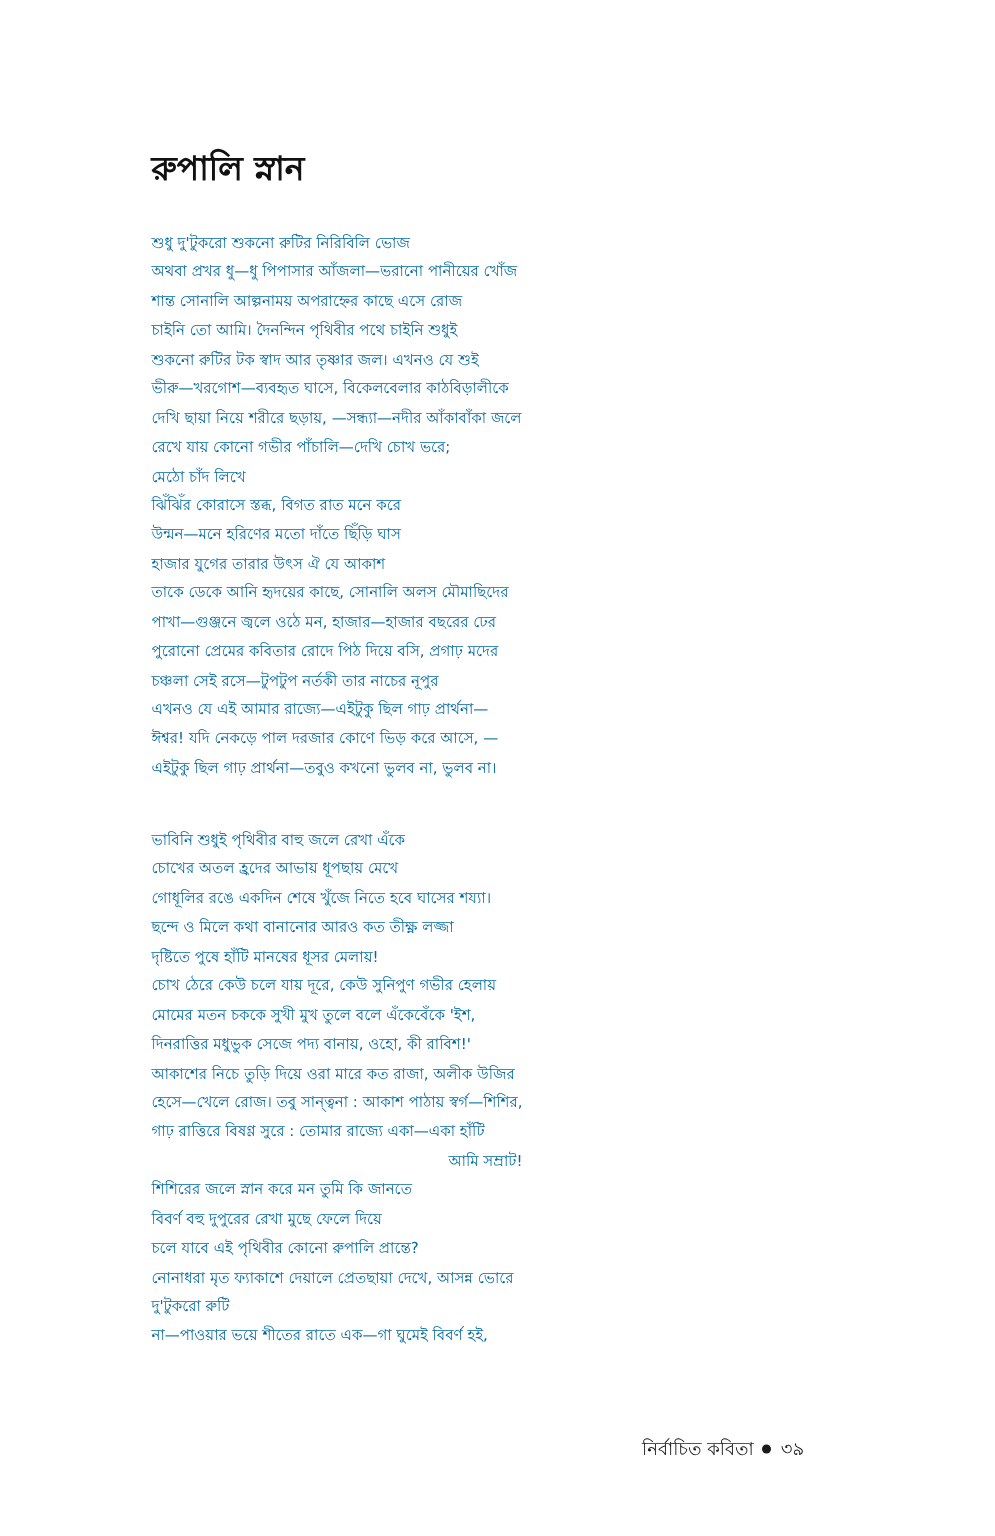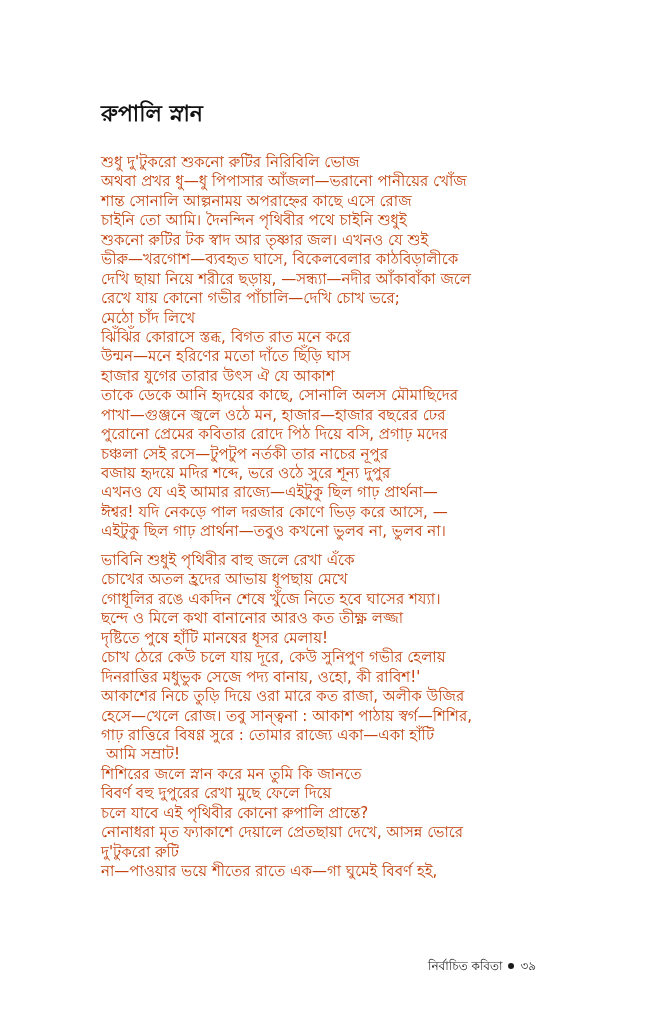--- a/index.html
+++ b/index.html
@@ -34,27 +34,27 @@
     .stanza {
       position: absolute;
       left: 101px;
       margin: 0;
       padding: 0;
       list-style: none;
     }
     .stanza-1 { top: 145px; }
     .stanza-2 { top: 543px; }
     .line {
-      font-size: 15px;
+      font-size: 10px;
       line-height: 19.45px;
       height: 19.45px;
       white-space: nowrap;
-      color: #c2410c;
+      color: #0369a1;
     }
-    .line.indent { padding-left: 5px; }
+    .line.indent { padding-left: 5px; text-align: right; }
     .footer {
       position: absolute;
       left: 428px;
       top: 948px;
       font-size: 12px;
       line-height: 20px;
       white-space: nowrap;
       color: #1a1a1a;
     }
     .footer .bullet {
@@ -83,33 +83,33 @@
     <li class="line">দেখি ছায়া নিয়ে শরীরে ছড়ায়, —সন্ধ্যা—নদীর আঁকাবাঁকা জলে</li>
     <li class="line">রেখে যায় কোনো গভীর পাঁচালি—দেখি চোখ ভরে;</li>
     <li class="line">মেঠো চাঁদ লিখে</li>
     <li class="line">ঝিঁঝিঁর কোরাসে স্তব্ধ, বিগত রাত মনে করে</li>
     <li class="line">উন্মন—মনে হরিণের মতো দাঁতে ছিঁড়ি ঘাস</li>
     <li class="line">হাজার যুগের তারার উৎস ঐ যে আকাশ</li>
     <li class="line">তাকে ডেকে আনি হৃদয়ের কাছে, সোনালি অলস মৌমাছিদের</li>
     <li class="line">পাখা—গুঞ্জনে জ্বলে ওঠে মন, হাজার—হাজার বছরের ঢের</li>
     <li class="line">পুরোনো প্রেমের কবিতার রোদে পিঠ দিয়ে বসি, প্রগাঢ় মদের</li>
     <li class="line">চঞ্চলা সেই রসে—টুপটুপ নর্তকী তার নাচের নূপুর</li>
-    <li class="line">বজায় হৃদয়ে মদির শব্দে, ভরে ওঠে সুরে শূন্য দুপুর</li>
     <li class="line">এখনও যে এই আমার রাজ্যে—এইটুকু ছিল গাঢ় প্রার্থনা—</li>
     <li class="line">ঈশ্বর! যদি নেকড়ে পাল দরজার কোণে ভিড় করে আসে, —</li>
     <li class="line">এইটুকু ছিল গাঢ় প্রার্থনা—তবুও কখনো ভুলব না, ভুলব না।</li>
   </ul>
 
   <ul class="stanza stanza-2">
     <li class="line">ভাবিনি শুধুই পৃথিবীর বাহু জলে রেখা এঁকে</li>
     <li class="line">চোখের অতল হ্রদের আভায় ধূপছায় মেখে</li>
     <li class="line">গোধূলির রঙে একদিন শেষে খুঁজে নিতে হবে ঘাসের শয্যা।</li>
     <li class="line">ছন্দে ও মিলে কথা বানানোর আরও কত তীক্ষ্ণ লজ্জা</li>
     <li class="line">দৃষ্টিতে পুষে হাঁটি মানষের ধূসর মেলায়!</li>
     <li class="line">চোখ ঠেরে কেউ চলে যায় দূরে, কেউ সুনিপুণ গভীর হেলায়</li>
+    <li class="line">মোমের মতন চককে সুখী মুখ তুলে বলে এঁকেবেঁকে 'ইশ,</li>
     <li class="line">দিনরাত্তির মধুভুক সেজে পদ্য বানায়, ওহো, কী রাবিশ!'</li>
     <li class="line">আকাশের নিচে তুড়ি দিয়ে ওরা মারে কত রাজা, অলীক উজির</li>
     <li class="line">হেসে—খেলে রোজ। তবু সান্ত্বনা : আকাশ পাঠায় স্বর্গ—শিশির,</li>
     <li class="line">গাঢ় রাত্তিরে বিষণ্ণ সুরে : তোমার রাজ্যে একা—একা হাঁটি</li>
     <li class="line indent"> আমি সম্রাট!</li>
     <li class="line">শিশিরের জলে স্নান করে মন তুমি কি জানতে</li>
     <li class="line">বিবর্ণ বহু দুপুরের রেখা মুছে ফেলে দিয়ে</li>
     <li class="line">চলে যাবে এই পৃথিবীর কোনো রুপালি প্রান্তে?</li>
     <li class="line">নোনাধরা মৃত ফ্যাকাশে দেয়ালে প্রেতছায়া দেখে, আসন্ন ভোরে</li>
     <li class="line">দু'টুকরো রুটি</li>

